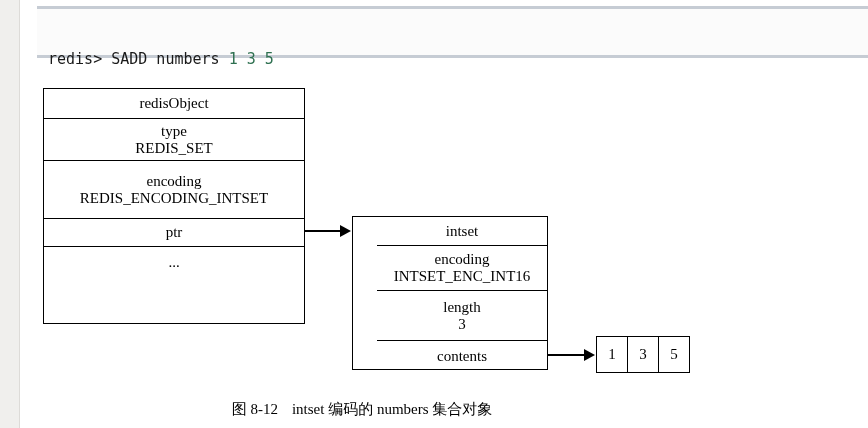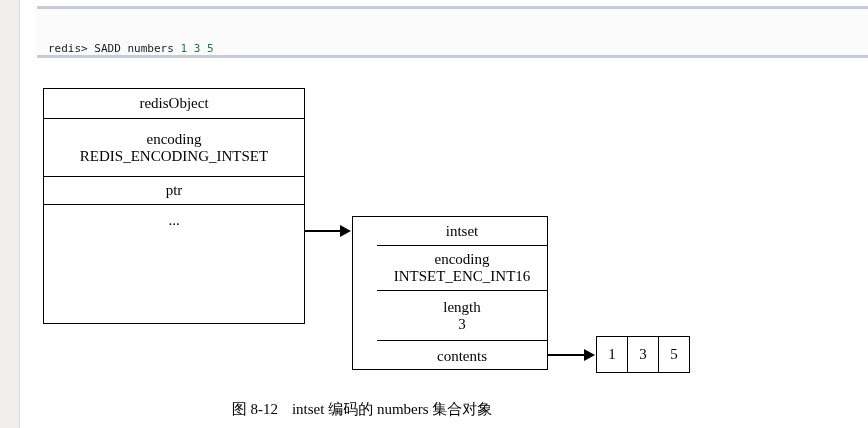--- a/index.html
+++ b/index.html
@@ -33,23 +33,23 @@
     left: 37px;
     top: 6px;
     width: 831px;
     height: 52px;
     background: #fbfbfb;
     border-top: 3px solid #c6ccd4;
     border-bottom: 3px solid #c6ccd4;
     box-sizing: border-box;
   }
   .code-lines {
-    padding: 2px 0 0 11px;
+    padding: 13px 0 0 11px;
     font-family: "DejaVu Sans Mono", "Liberation Mono", monospace;
-    font-size: 11px;
+    font-size: 15px;
     line-height: 15px;
     color: #1a1a1a;
     white-space: pre;
   }
   .code-line { white-space: pre; }
   .tok-num { color: #2e7050; }
 
   
   .diagram {
     position: absolute;
@@ -172,20 +172,24 @@
     <div class="code-line"><span>(integer) </span><span class="tok-num">3</span></div>
   </div>
 </div>
 
 <div class="diagram">
 
   <div class="boxtable" id="redis-object-box">
     <div class="boxrow r-title">
       <span>redisObject</span>
     </div>
+    <div class="boxrow r-type">
+      <span>type</span>
+      <span class="l2">REDIS_SET</span>
+    </div>
     <div class="boxrow r-enc">
       <span>encoding</span>
       <span class="l2">REDIS_ENCODING_INTSET</span>
     </div>
     <div class="boxrow r-ptr">
       <span>ptr</span>
     </div>
     <div class="boxrow r-dots">
       <span>...</span>
     </div>

